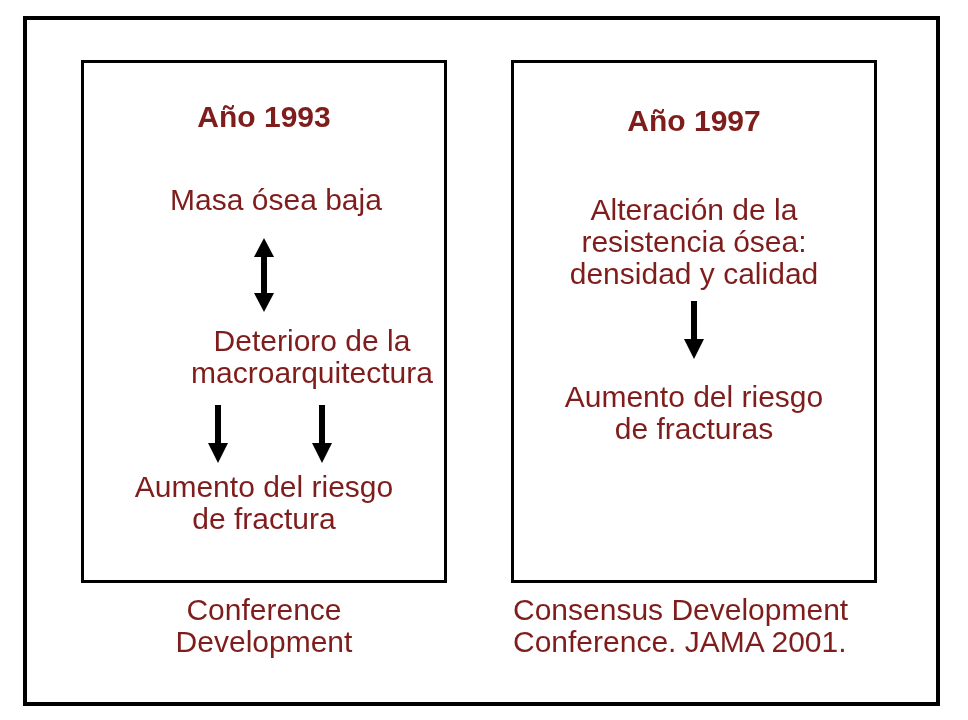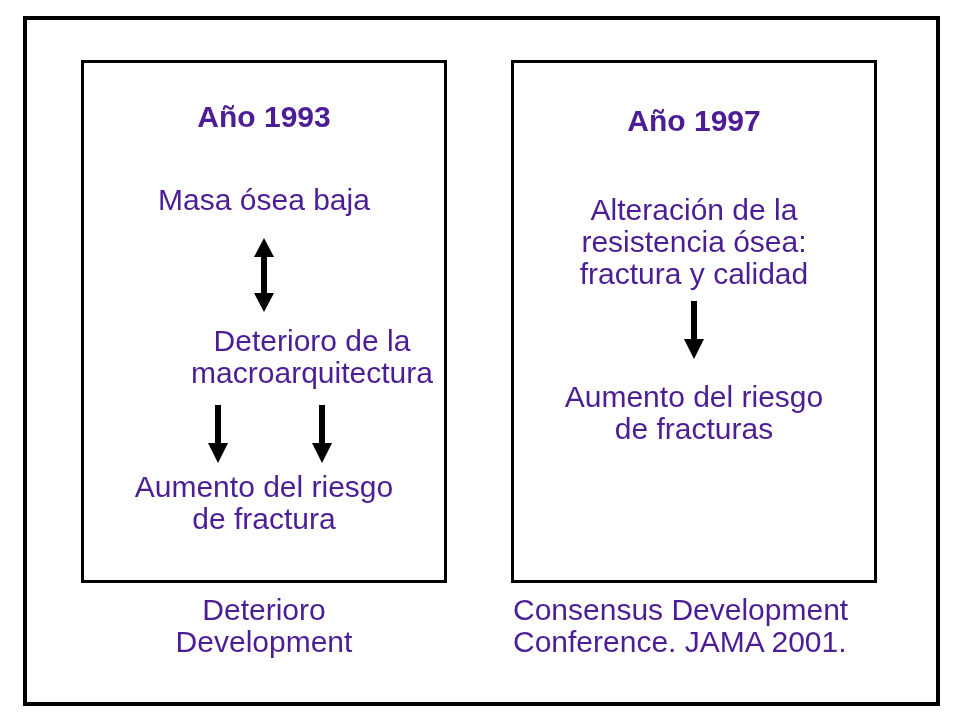--- a/index.html
+++ b/index.html
@@ -6,21 +6,21 @@
     margin: 0;
     padding: 0;
     background: #ffffff;
   }
   .slide {
     position: relative;
     width: 968px;
     height: 720px;
     background: #ffffff;
     font-family: "Liberation Sans", "DejaVu Sans", sans-serif;
-    color: #4c1d95;
+    color: #7f1d1d;
     font-size: 30px;
     line-height: 32px;
   }
   .frame {
     position: absolute;
     left: 23px;
     top: 16px;
     width: 917px;
     height: 690px;
     border: 4px solid #000000;
@@ -50,21 +50,21 @@
   .panel-1993 .panel-title { top: 38px; }
   .panel-2001 .panel-title { top: 42px; }
 
   .node {
     position: absolute;
     left: 0;
     width: 100%;
     text-align: center;
     white-space: pre-line;
   }
-  .p1-node-1 { top: 121px; }
+  .p1-node-1 { top: 121px; padding-left: 12px; }
   .p1-node-2 { top: 262px; padding-left: 48px; }
   .p1-node-3 { top: 408px; }
   .p2-node-1 { top: 131px; }
   .p2-node-2 { top: 318px; }
 
   .arrow-center {
     position: absolute;
     left: 50%;
     transform: translateX(-50%);
   }
@@ -135,30 +135,30 @@
     </div>
 
     <div class="node p1-node-3">Aumento del riesgo
 de fractura</div>
   </div>
 
   <div class="panel panel-2001">
     <div class="panel-title">Año 1997</div>
     <div class="node p2-node-1">Alteración de la
 resistencia ósea:
-fractura y calidad</div>
+densidad y calidad</div>
 
     <span class="arrow-center p2-down-arrow">
       <svg width="26" height="58" viewBox="0 0 26 58">
         <line x1="13" y1="0" x2="13" y2="42" stroke="#000000" stroke-width="6"></line>
         <polygon points="13,58 3,38 23,38" fill="#000000"></polygon>
       </svg>
     </span>
 
     <div class="node p2-node-2">Aumento del riesgo
 de fracturas</div>
   </div>
 
-  <div class="caption caption-left">Deterioro
+  <div class="caption caption-left">Conference
 Development</div>
   <div class="caption caption-right">Consensus Development
 Conference. JAMA 2001.</div>
 </div>
 
 </body></html>

